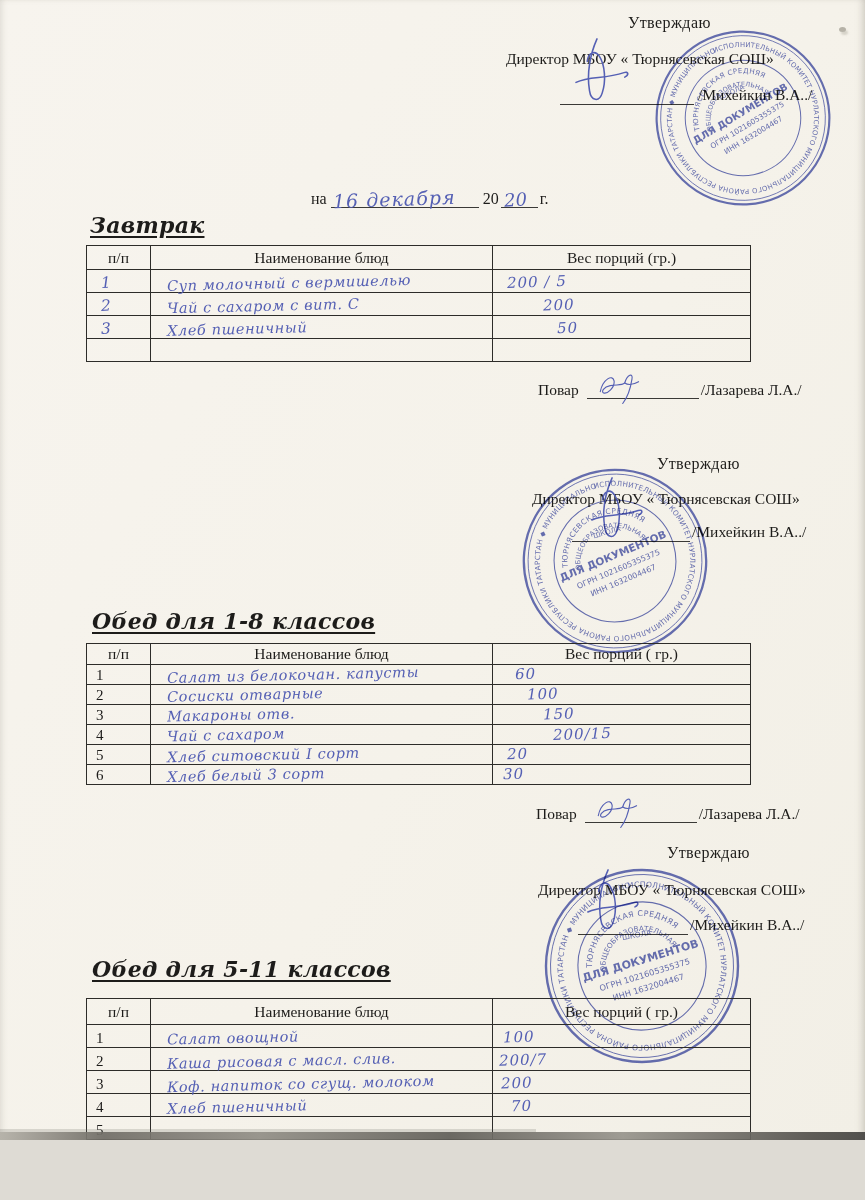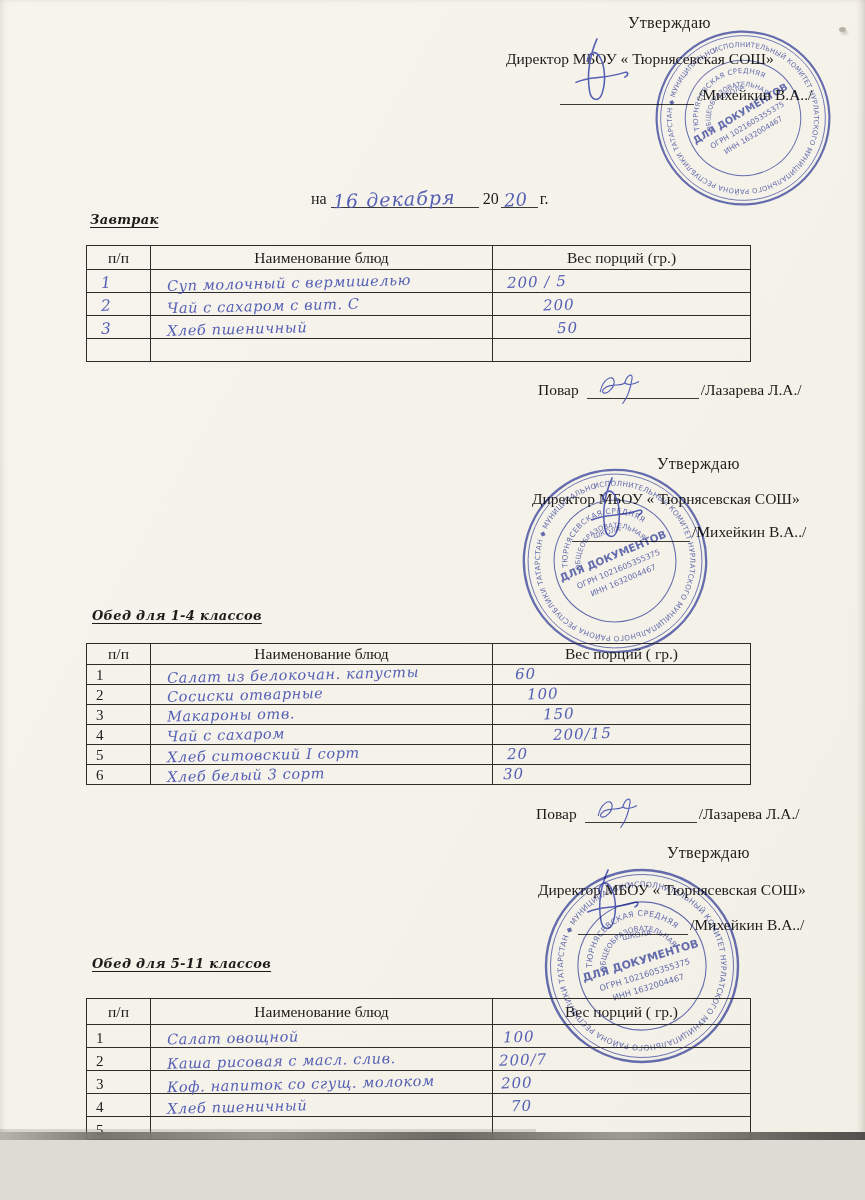--- a/index.html
+++ b/index.html
@@ -39,21 +39,21 @@
   .date-line{position:absolute;left:311px;top:161px;display:flex;align-items:flex-end;font-size:16px;margin-top:26px;}
   .dl-underline{display:inline-block;border-bottom:1.2px solid #3a3936;position:relative;height:20px;}
   .u-date{width:148px;margin-left:4px;}
   .u-year{width:37px;margin:0 2px;}
   .dl-century{margin-left:4px;}
   .hw{font-family:"DejaVu Serif", serif;font-style:italic;color:var(--ink);}
   .hw-date{position:absolute;left:2px;bottom:-3px;font-size:19px;white-space:nowrap;transform:rotate(-2deg);letter-spacing:1px;}
   .hw-year{position:absolute;left:3px;bottom:-3px;font-size:18px;transform:rotate(-4deg);}
   
   .section-heading{position:absolute;font-family:"DejaVu Serif",serif;font-style:italic;font-weight:bold;
-    font-size:13px;letter-spacing:.3px;text-decoration:underline;text-underline-offset:3px;}
+    font-size:22px;letter-spacing:.3px;text-decoration:underline;text-underline-offset:3px;}
   .h1{left:90px;top:212px;}
   .h2{left:92px;top:608px;}
   .h3{left:92px;top:956px;}
   
   .menu-table{position:absolute;left:86px;border-collapse:collapse;table-layout:fixed;
     background:transparent;border-radius:22px;}
   .menu-table col.c-num{width:64px;}
   .menu-table col.c-dish{width:342px;}
   .menu-table col.c-weight{width:258px;}
   .menu-table th,.menu-table td{border:1px solid #2d2c29;padding:0;vertical-align:bottom;overflow:visible;}
@@ -222,21 +222,21 @@
           <text font-size="7.2"><textPath href="#arc21" startOffset="3">ОБЩЕОБРАЗОВАТЕЛЬНАЯ</textPath></text>
           <text x="100" y="71" font-size="7.4" text-anchor="middle">ШКОЛА</text>
           <g transform="rotate(-7 100 100)">
             <text x="100" y="98" font-size="11" font-weight="bold" text-anchor="middle">ДЛЯ ДОКУМЕНТОВ</text>
             <text x="100" y="112" font-size="8.3" text-anchor="middle">ОГРН 1021605355375</text>
             <text x="100" y="125" font-size="8.3" text-anchor="middle">ИНН 1632004467</text>
           </g>
         </g>
       </svg></div>
 
-  <div class="section-heading h2">Обед   для 1-4  классов</div>
+  <div class="section-heading h2">Обед   для 1-8  классов</div>
   <table class="menu-table t2">
     <colgroup>
         <col class="c-num">
         <col class="c-dish">
         <col class="c-weight">
       </colgroup>
     <thead>
       <tr>
         <th>п/п</th>
         <th>Наименование блюд</th>

